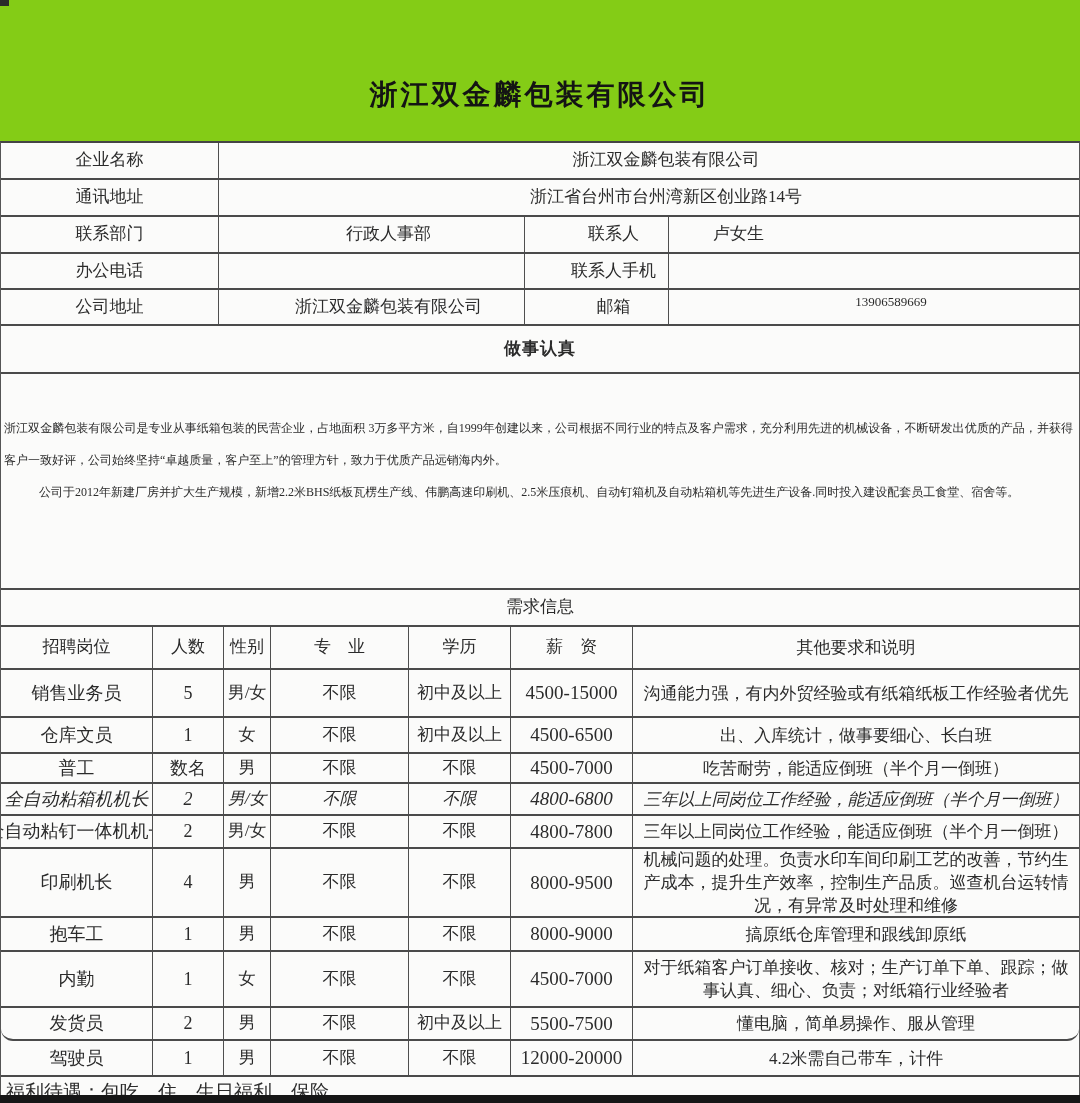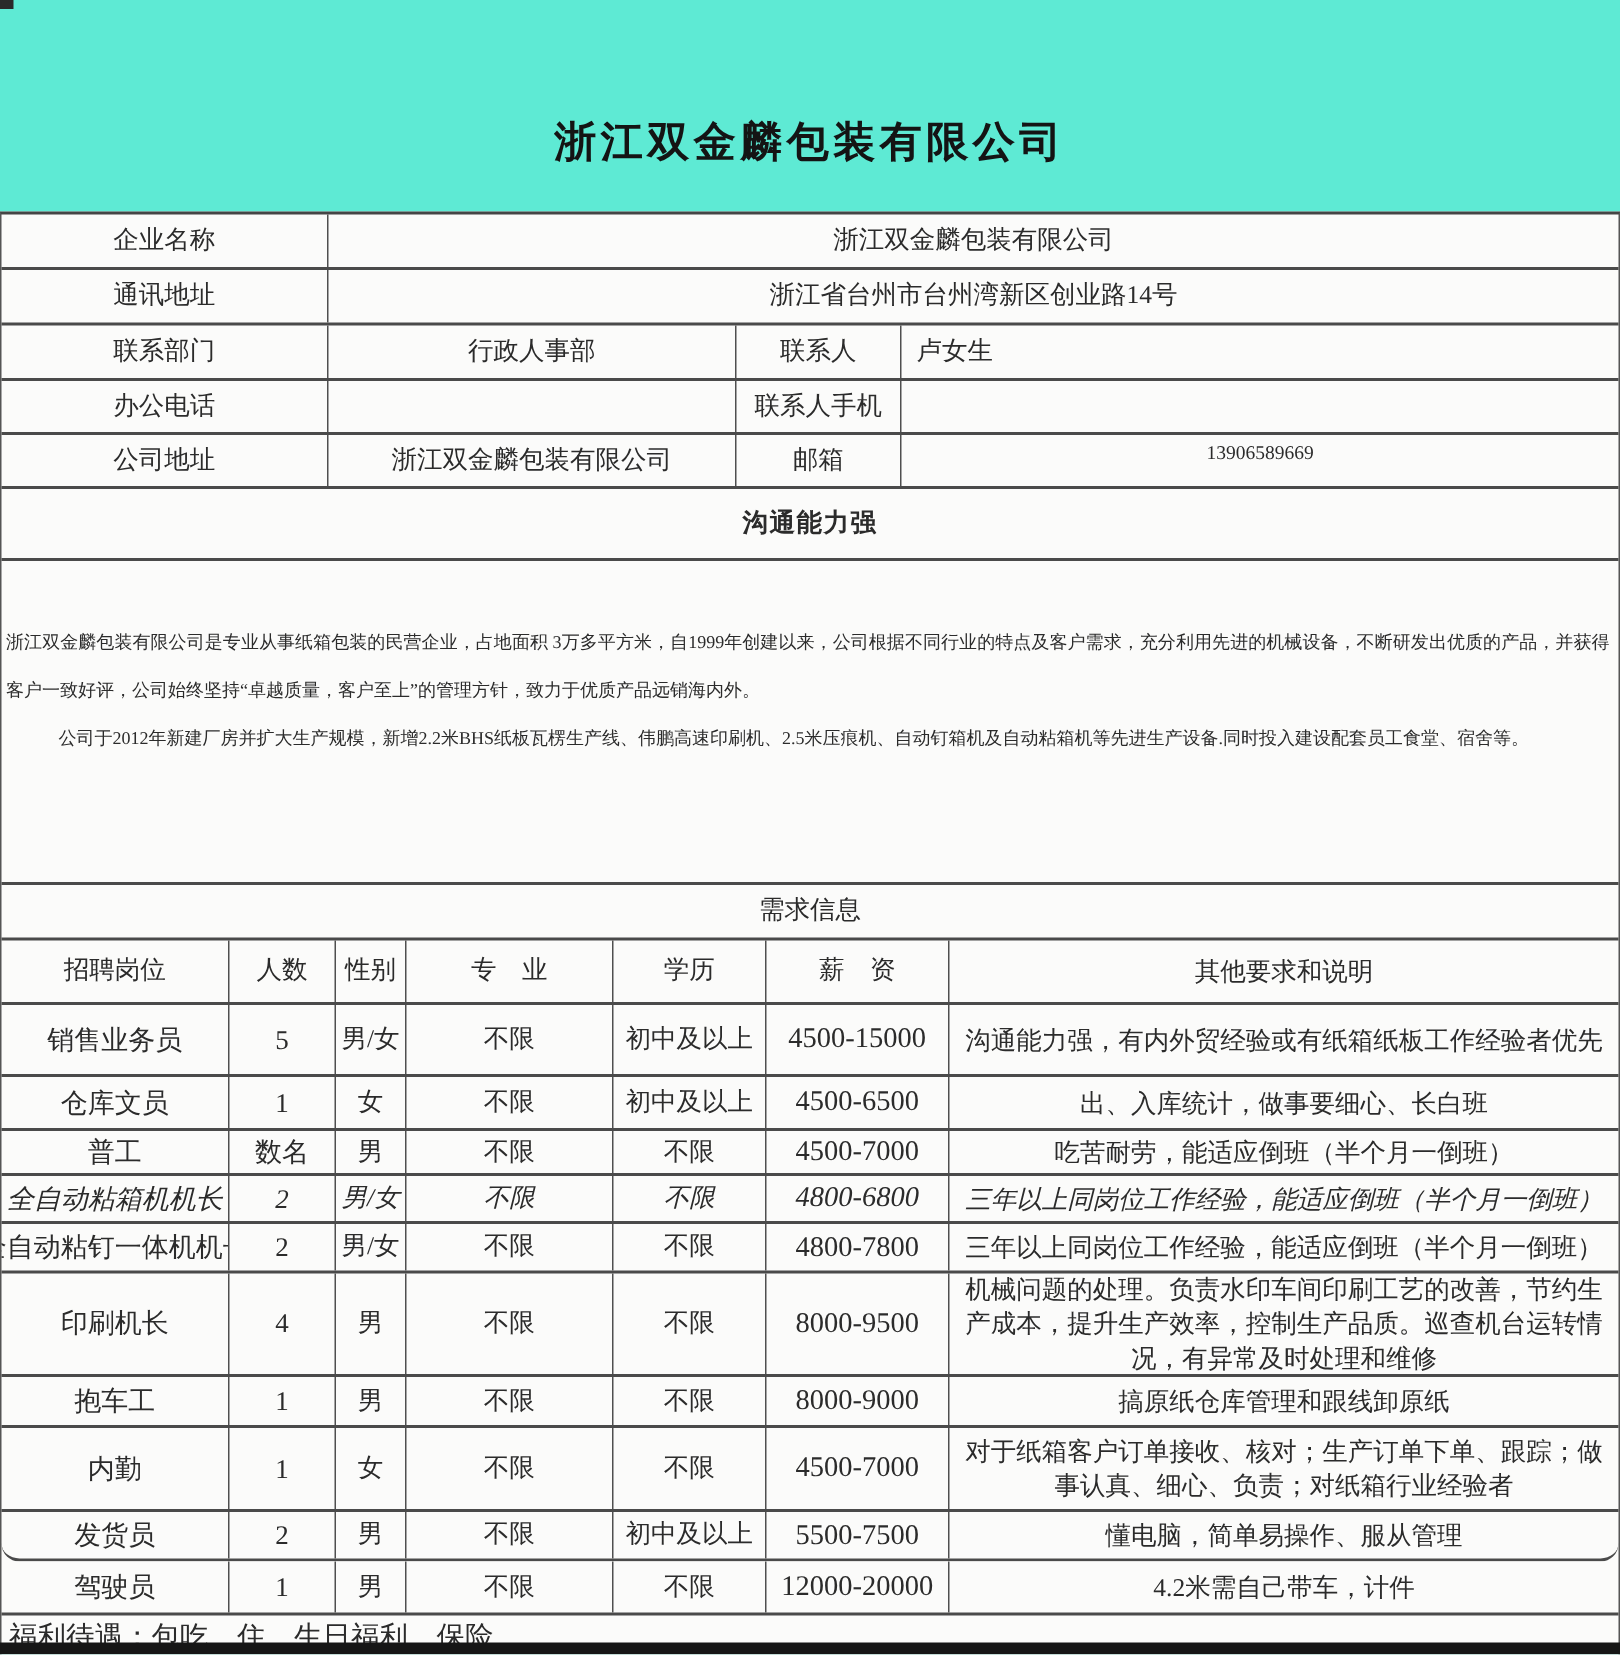--- a/index.html
+++ b/index.html
@@ -1,19 +1,19 @@
 <!DOCTYPE html>
 <html><head>
 <meta charset="utf-8">
 <style>
   * { margin:0; padding:0; box-sizing:border-box; }
   html,body { background:#fbfbfa; }
   .page {
     position:relative; width:1080px; height:1103px; margin:0 auto;
-    background:#5eead4; color:#262626; overflow:hidden;
+    background:#84cc16; color:#262626; overflow:hidden;
     font-family:"Liberation Serif","DejaVu Serif",serif;
   }
   .corner-mark { position:absolute; left:0; top:0; width:9px; height:6px; background:#2a2a2a; }
   .title {
     padding-top:76px; text-align:center; font-size:28px; font-weight:bold;
     letter-spacing:3px; color:#141414;
   }
   .doc {
     position:absolute; left:0; top:141px; width:1080px;
     border-top:2px solid #454545; border-left:1px solid #555; border-right:1px solid #555;
@@ -23,21 +23,21 @@
   .cell {
     display:flex; align-items:center; justify-content:center;
     text-align:center; font-size:17px; line-height:1.35; color:#2b2b2b;
   }
   .rb { border-right:1px solid #4f4f4f; }
   
   .w-label { width:218px; }
   .w-v1 { width:272px; }
   .w-l2 { width:110px; }
   .w-v2 { flex:1; }
-  .irow { height:37px; }
+  .irow { height:37px;gap:34px; }
   .irow.h36 { height:36px; }
   .left { justify-content:flex-start; text-align:left; padding-left:10px; }
   
   .sec-intro { height:48px; font-size:20px; font-weight:bold; letter-spacing:1px; }
   .sec-demand { height:37px; font-size:17px; }
   
   .intro-cell { height:214px; padding:38px 6px 0 3px; }
   .intro-cell p {
     font-size:12px; line-height:32px; text-align:justify; color:#2b2b2b;
   }
@@ -88,21 +88,21 @@
       <div class="cell w-v2" style="font-size:13px;margin-top:48px;">13906589669</div>
     </div>
     <div class="row irow h36">
       <div class="cell w-label rb">公司地址</div>
       <div class="cell w-v1 rb">浙江双金麟包装有限公司</div>
       <div class="cell w-l2 rb">邮箱</div>
       <div class="cell w-v2"></div>
     </div>
 
     <div class="row sec-intro">
-      <div class="cell" style="width:100%;">沟通能力强</div>
+      <div class="cell" style="width:100%;">做事认真</div>
     </div>
     <div class="row">
       <div class="intro-cell" style="width:100%;">
         <p>浙江双金麟包装有限公司是专业从事纸箱包装的民营企业，占地面积 3万多平方米，自1999年创建以来，公司根据不同行业的特点及客户需求，充分利用先进的机械设备，不断研发出优质的产品，并获得客户一致好评，公司始终坚持“卓越质量，客户至上”的管理方针，致力于优质产品远销海内外。</p>
         <p class="indent">公司于2012年新建厂房并扩大生产规模，新增2.2米BHS纸板瓦楞生产线、伟鹏高速印刷机、2.5米压痕机、自动钉箱机及自动粘箱机等先进生产设备.同时投入建设配套员工食堂、宿舍等。</p>
       </div>
     </div>
 
     <div class="row sec-demand">
       <div class="cell" style="width:100%;">需求信息</div>

